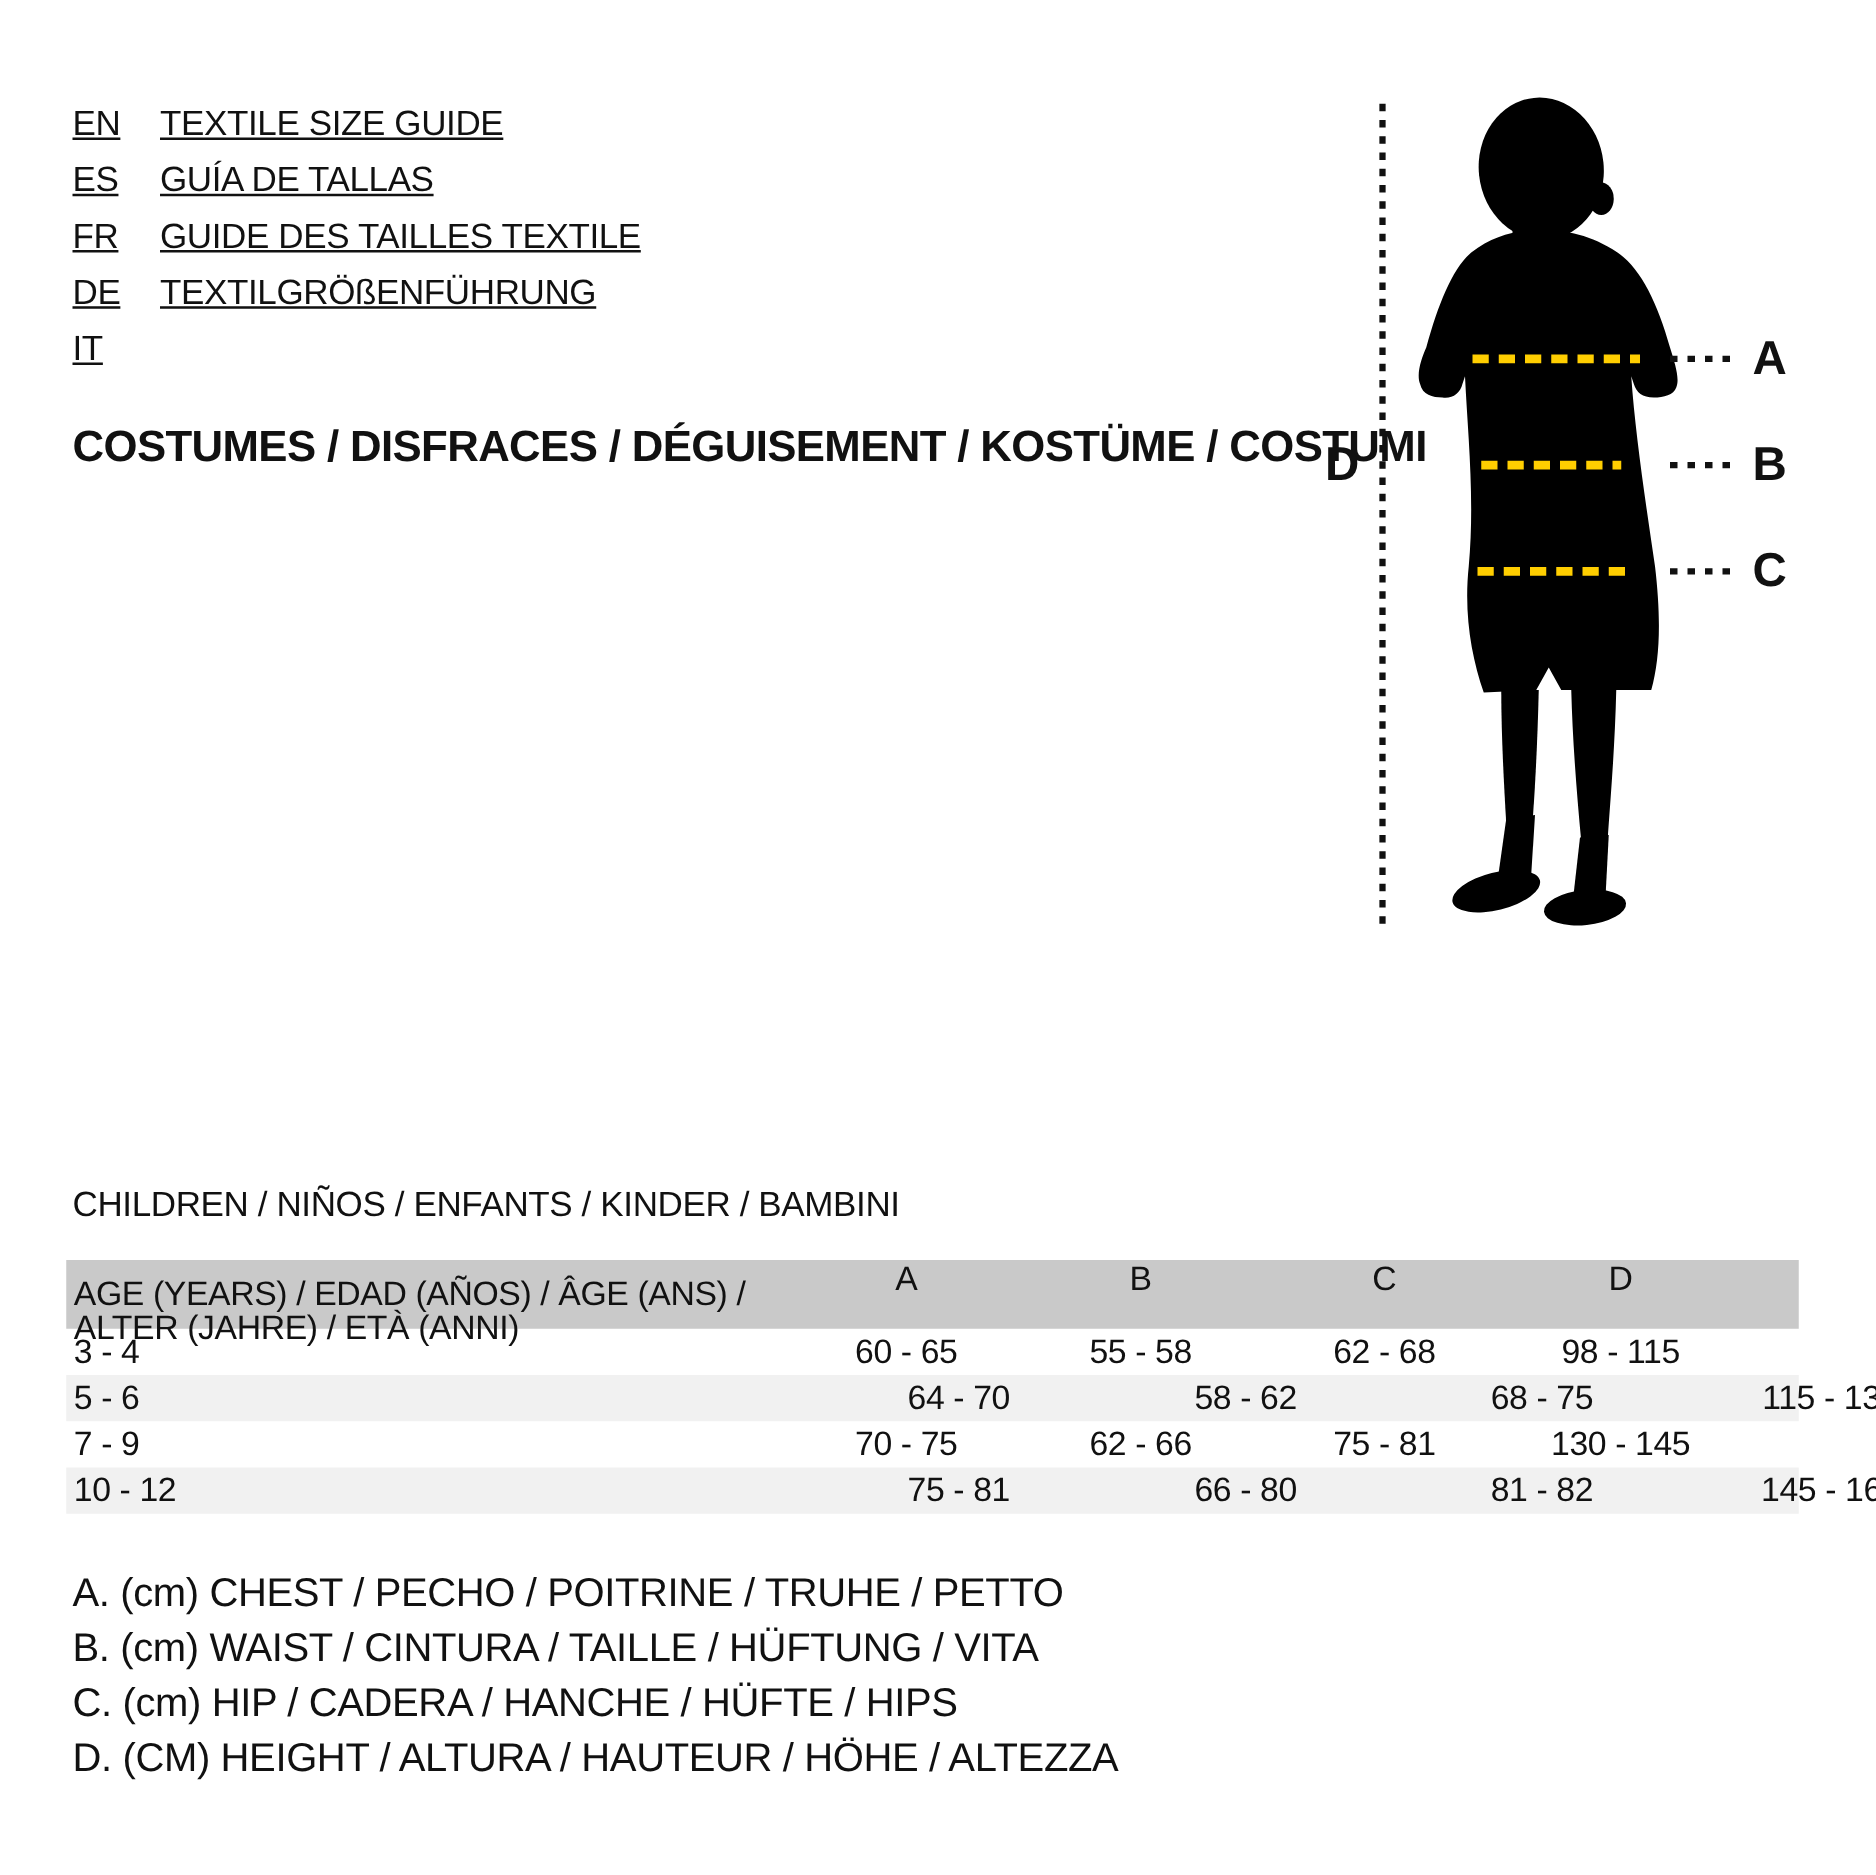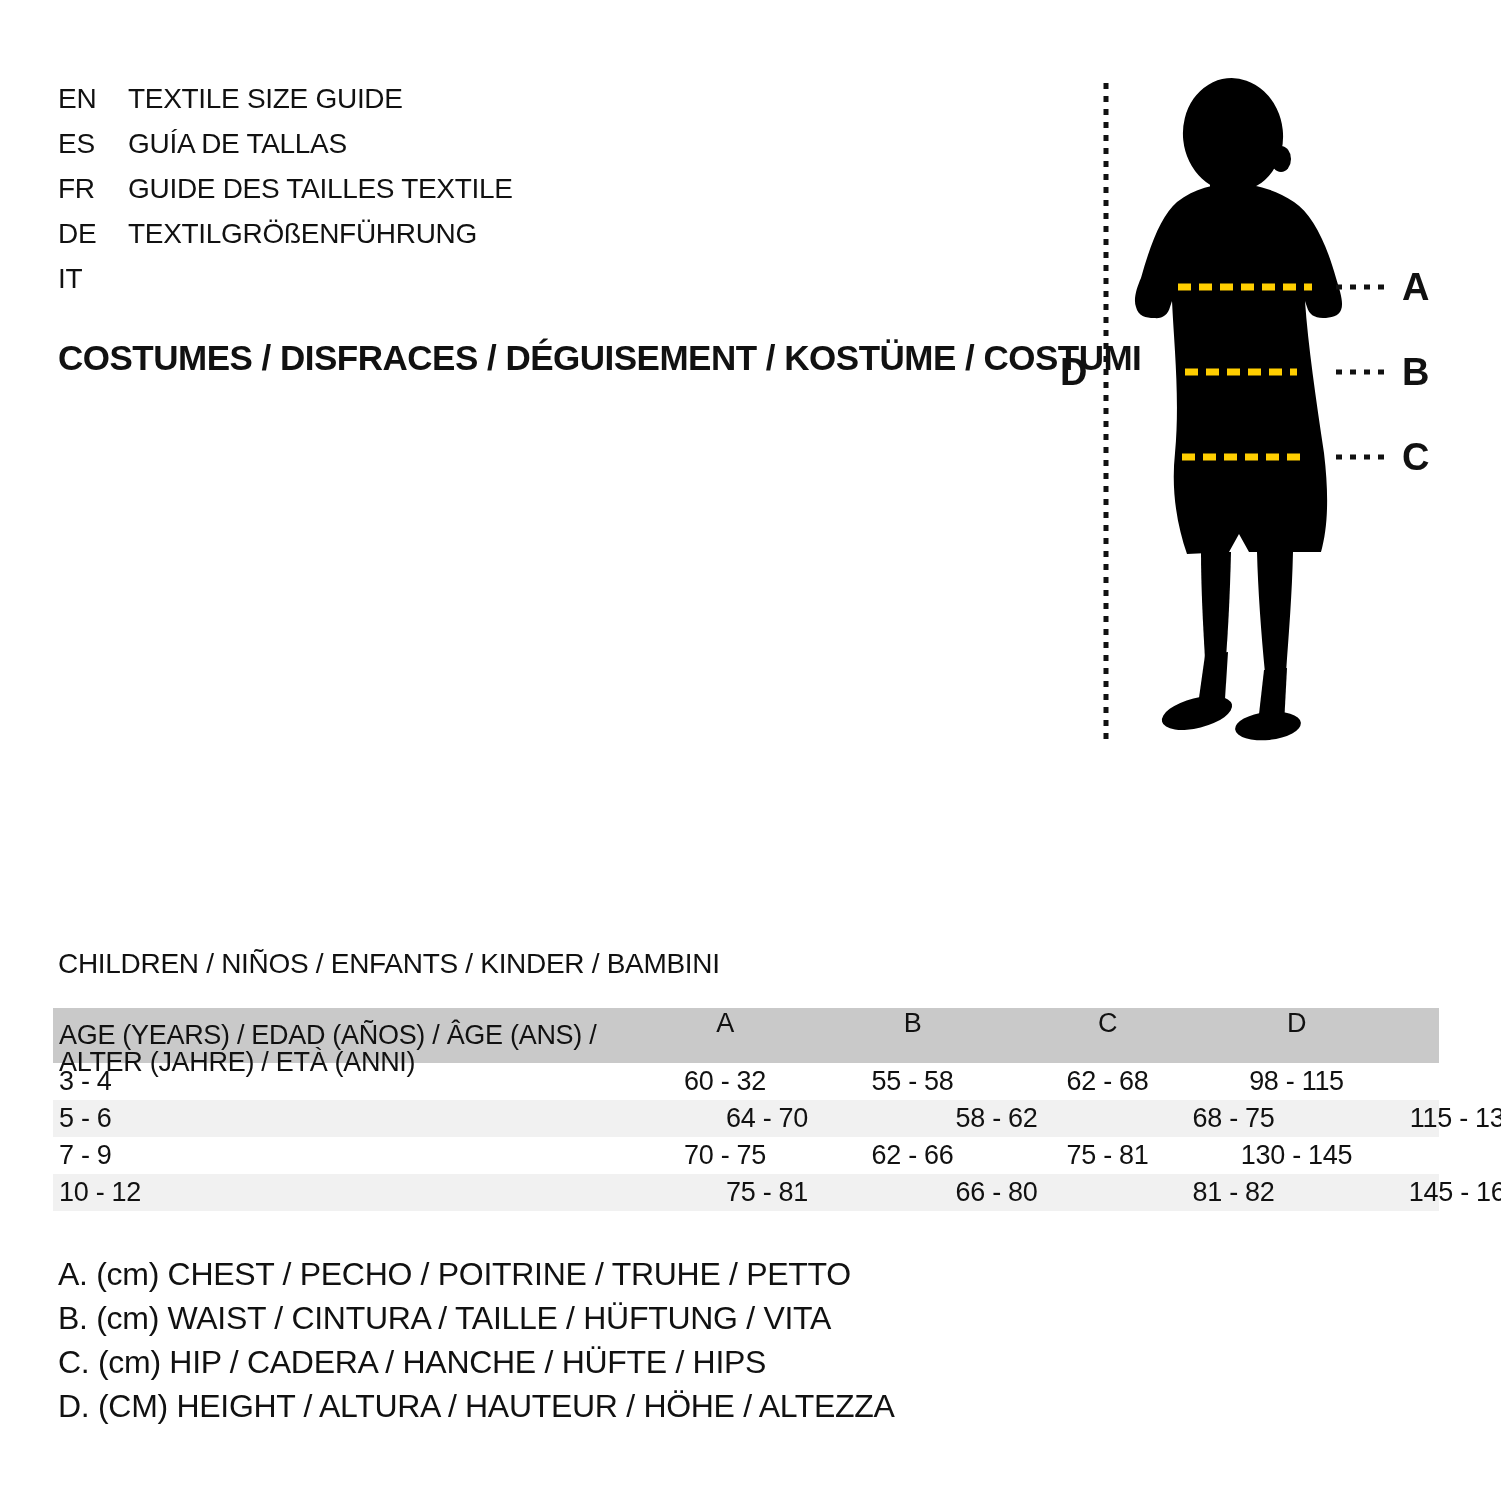--- a/index.html
+++ b/index.html
@@ -2,21 +2,21 @@
 <html><head>
 <meta charset="utf-8">
 <style>
   html,body{margin:0;padding:0;}
   body{
     width:1501px;height:1500px;position:relative;background:#ffffff;
     font-family:"Liberation Sans", sans-serif;color:#111;overflow:hidden;
     letter-spacing:-0.3px;
   }
   
-  .lang-block{position:absolute;left:58px;top:76px;}
+  .lang-block{position:absolute;left:58px;top:76px;text-decoration:underline;}
   .lang-row{display:flex;height:45px;align-items:center;font-size:28px;}
   .lang-code{width:70px;flex:0 0 70px;}
   
   .category-title{
     position:absolute;left:58px;top:338px;font-size:35px;font-weight:700;
     white-space:nowrap;letter-spacing:-0.5px;
   }
   
   .figure{position:absolute;left:1050px;top:75px;width:440px;height:690px;}
   .figure svg{position:absolute;left:50px;top:0;}
@@ -118,21 +118,21 @@
   <div class="t-head">
     <div class="c-age">AGE (YEARS) / EDAD (AÑOS) / ÂGE (ANS) /
 ALTER (JAHRE) / ETÀ (ANNI)</div>
     <div class="c-val c-a">A</div>
     <div class="c-val c-b">B</div>
     <div class="c-val c-c">C</div>
     <div class="c-val c-d">D</div>
   </div>
   <div class="t-row">
     <div class="c-age">3 - 4</div>
-    <div class="c-val c-a">60 - 32</div>
+    <div class="c-val c-a">60 - 65</div>
     <div class="c-val c-b">55 - 58</div>
     <div class="c-val c-c">62 - 68</div>
     <div class="c-val c-d">98 - 115</div>
   </div>
   <div class="t-row stripe">
     <div class="c-age">5 - 6</div>
     <div class="c-val c-a">64 - 70</div>
     <div class="c-val c-b">58 - 62</div>
     <div class="c-val c-c">68 - 75</div>
     <div class="c-val c-d">115 - 130</div>

